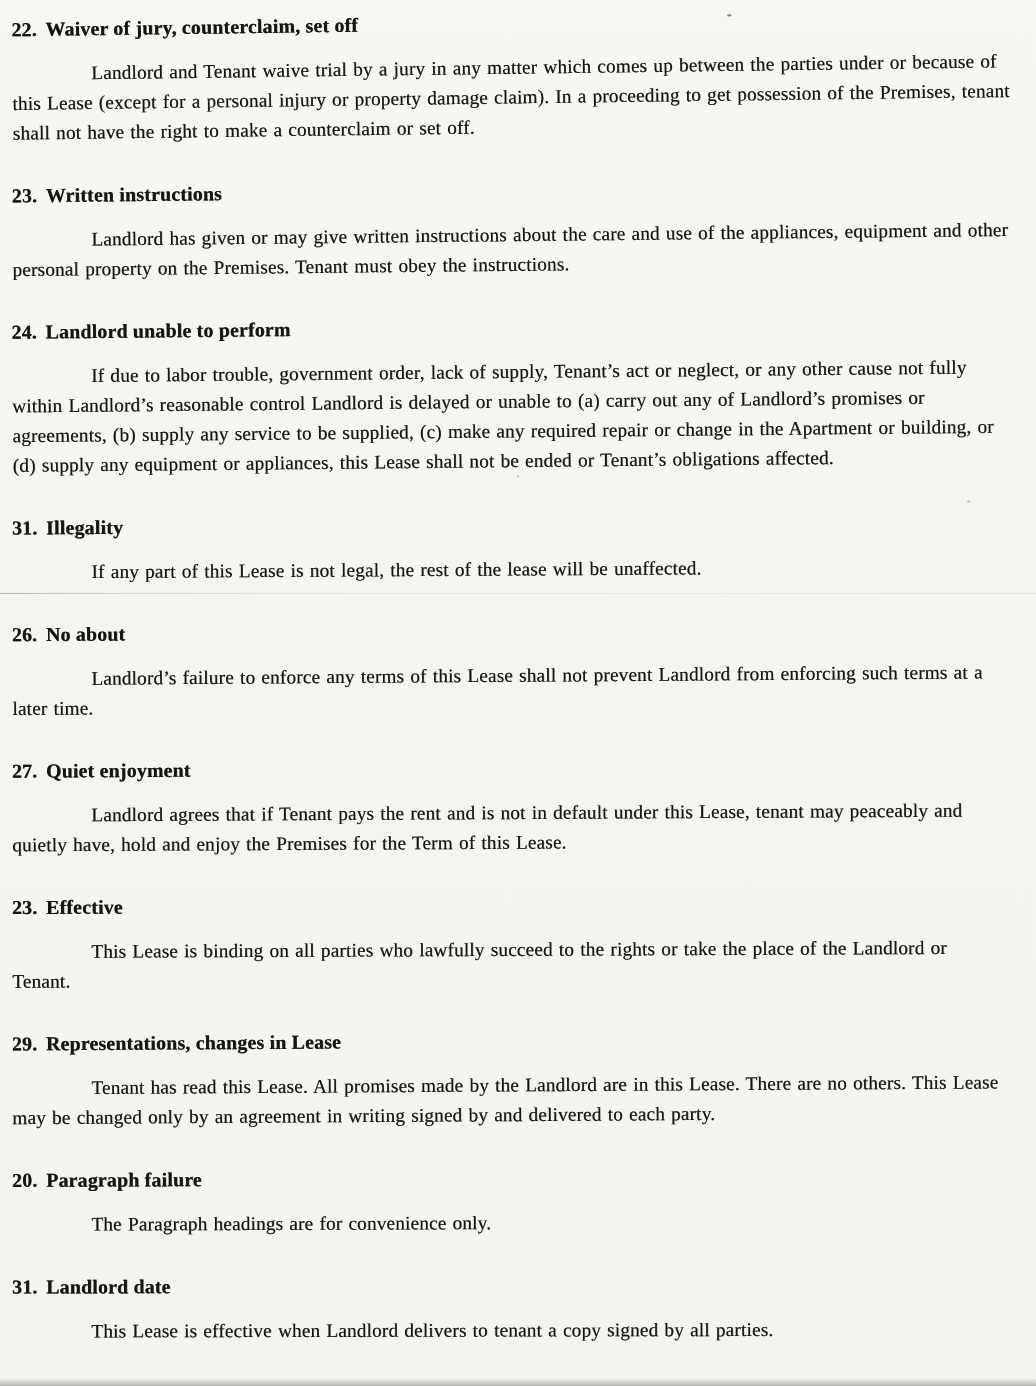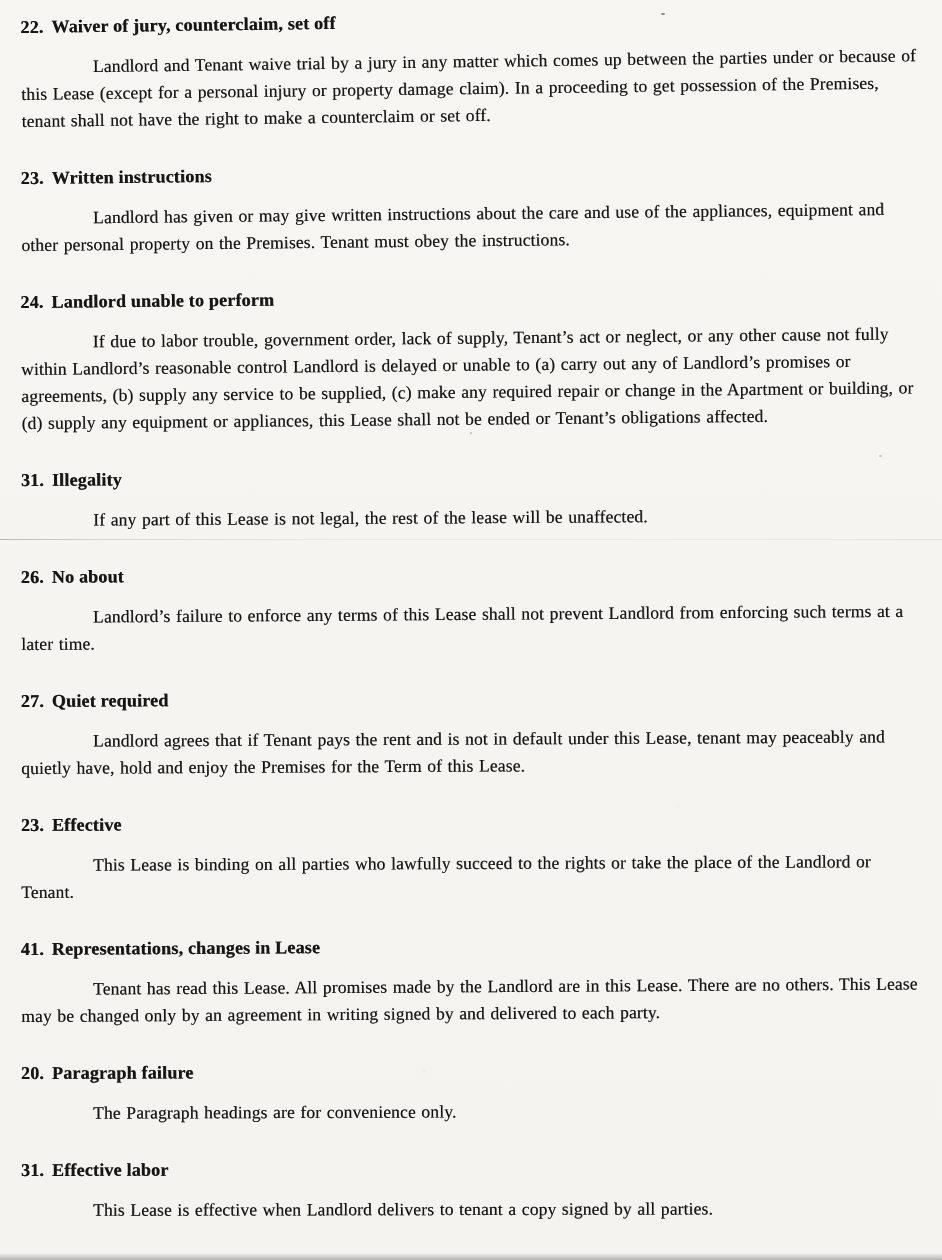--- a/index.html
+++ b/index.html
@@ -7,21 +7,21 @@
     width: 942px; height: 1260px;
     background: #f6f5f2;
     overflow: hidden;
     font-family: "Liberation Serif", "DejaVu Serif", serif;
     color: #171513;
     position: relative;
   }
   .page {
     position: relative;
     width: 942px; height: 1260px;
-    padding: 14px 24px 0 21px;
+    padding: 14px 24px 0 11px;
     box-sizing: border-box;
     background:
       radial-gradient(circle at 18% 32%, rgba(0,0,0,0.025) 0 1px, transparent 2px),
       radial-gradient(circle at 72% 64%, rgba(0,0,0,0.02) 0 1px, transparent 2px),
       radial-gradient(circle at 45% 85%, rgba(0,0,0,0.02) 0 1px, transparent 2px),
       linear-gradient(180deg, #f7f6f3 0%, #f5f4f1 55%, #f4f3f0 100%);
   }
   .sec { transform: rotate(var(--tilt, 0deg)); transform-origin: 0 50%; }
   .h {
     font-size: 18px;
@@ -106,53 +106,53 @@
     <h2 class="h">
       <span class="num">26.</span>
       <span class="ttl">No about</span>
     </h2>
     <p class="b">Landlord’s failure to enforce any terms of this Lease shall not prevent Landlord from enforcing such terms at a later time.</p>
   </section>
 
   <section class="sec" style="--tilt:-0.3deg">
     <h2 class="h">
       <span class="num">27.</span>
-      <span class="ttl">Quiet required</span>
+      <span class="ttl">Quiet enjoyment</span>
     </h2>
     <p class="b">Landlord agrees that if Tenant pays the rent and is not in default under this Lease, tenant may peaceably and quietly have, hold and enjoy the Premises for the Term of this Lease.</p>
   </section>
 
   <section class="sec" style="--tilt:-0.25deg">
     <h2 class="h">
       <span class="num">23.</span>
       <span class="ttl">Effective</span>
     </h2>
     <p class="b">This Lease is binding on all parties who lawfully succeed to the rights or take the place of the Landlord or Tenant.</p>
   </section>
 
   <section class="sec" style="--tilt:-0.35deg">
     <h2 class="h">
-      <span class="num">41.</span>
+      <span class="num">29.</span>
       <span class="ttl">Representations, changes in Lease</span>
     </h2>
     <p class="b">Tenant has read this Lease.  All promises made by the Landlord are in this Lease.  There are no others.  This Lease may be changed only by an agreement in writing signed by and delivered to each party.</p>
   </section>
 
   <section class="sec" style="--tilt:-0.2deg">
     <h2 class="h">
       <span class="num">20.</span>
       <span class="ttl">Paragraph failure</span>
     </h2>
     <p class="b">The Paragraph headings are for convenience only.</p>
   </section>
 
   <section class="sec" style="--tilt:-0.12deg">
     <h2 class="h">
       <span class="num">31.</span>
-      <span class="ttl">Effective labor</span>
+      <span class="ttl">Landlord date</span>
     </h2>
     <p class="b">This Lease is effective when Landlord delivers to tenant a copy signed by all parties.</p>
   </section>
 
   <div class="scan-line"></div>
   <div class="bottom-band"></div>
   <div class="speck s1"></div>
   <div class="speck s2"></div>
   <div class="speck s3"></div>
 </div>

